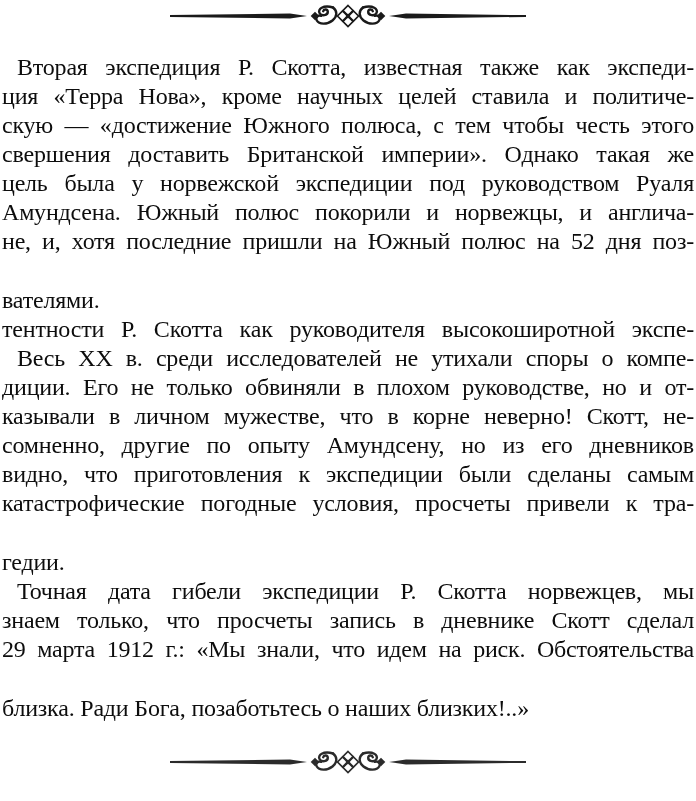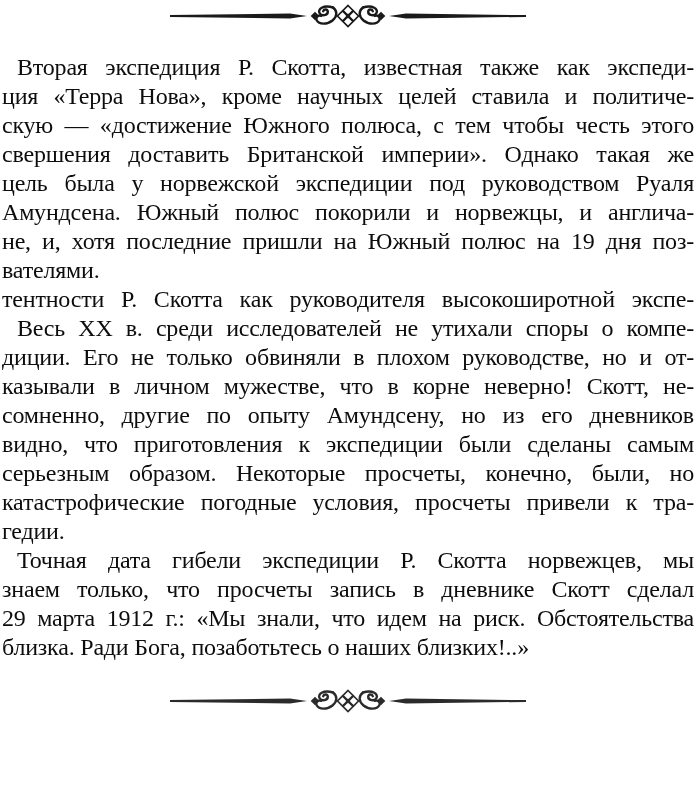--- a/index.html
+++ b/index.html
@@ -30,21 +30,21 @@
     font-size: 24px;
     line-height: 29px;
     height: 29px;
     overflow: hidden;
     letter-spacing: -0.2px;
     text-align: justify;
     text-align-last: justify;
     white-space: normal;
   }
   .line.indent { text-indent: 15px; }
-  .line.para-end { text-align-last: left; }
+  .line.para-end { text-align-last: left; margin-top: 30px; }
 </style>
 </head>
 <body style="--paper: #ffffff; --ink: #0d0d0d; --ornament: #1a1a1a;">
 
 <div class="ornament-wrap ornament-top">
   <svg class="fleuron" width="356" height="26" viewBox="0 0 356 26" fill="currentColor" stroke="none" aria-hidden="true">
     <g>
       <polygon points="0,12.1 120,10.6 137,13 120,15.4 0,13.9"></polygon>
       <polygon points="145,8.8 149.3,13 145,17.2 140.7,13"></polygon>
       <g fill="none" stroke="currentColor" stroke-width="2.4" stroke-linecap="round">
@@ -71,31 +71,30 @@
 </div>
 
 <div class="text-block" id="text-block">
     <div class="paragraph">
       <div class="line indent">Вторая экспедиция Р. Скотта, известная также как экспеди-</div>
       <div class="line">ция «Терра Нова», кроме научных целей ставила и политиче-</div>
       <div class="line">скую — «достижение Южного полюса, с тем чтобы честь этого</div>
       <div class="line">свершения доставить Британской империи». Однако такая же</div>
       <div class="line">цель была у норвежской экспедиции под руководством Руаля</div>
       <div class="line">Амундсена. Южный полюс покорили и норвежцы, и англича-</div>
-      <div class="line">не, и, хотя последние пришли на Южный полюс на 19 дня поз-</div>
+      <div class="line">не, и, хотя последние пришли на Южный полюс на 52 дня поз-</div>
       <div class="line para-end">вателями.</div>
     </div>
     <div class="paragraph">
       <div class="line">тентности Р. Скотта как руководителя высокоширотной экспе-</div>
       <div class="line indent">Весь XX в. среди исследователей не утихали споры о компе-</div>
       <div class="line">диции. Его не только обвиняли в плохом руководстве, но и от-</div>
       <div class="line">казывали в личном мужестве, что в корне неверно! Скотт, не-</div>
       <div class="line">сомненно, другие по опыту Амундсену, но из его дневников</div>
       <div class="line">видно, что приготовления к экспедиции были сделаны самым</div>
-      <div class="line">серьезным образом. Некоторые просчеты, конечно, были, но</div>
       <div class="line">катастрофические погодные условия, просчеты привели к тра-</div>
       <div class="line para-end">гедии.</div>
     </div>
     <div class="paragraph">
       <div class="line indent">Точная дата гибели экспедиции Р. Скотта норвежцев, мы</div>
       <div class="line">знаем только, что просчеты запись в дневнике Скотт сделал</div>
       <div class="line">29 марта 1912 г.: «Мы знали, что идем на риск. Обстоятельства</div>
       <div class="line para-end">близка. Ради Бога, позаботьтесь о наших близких!..»</div>
     </div>
   </div>

